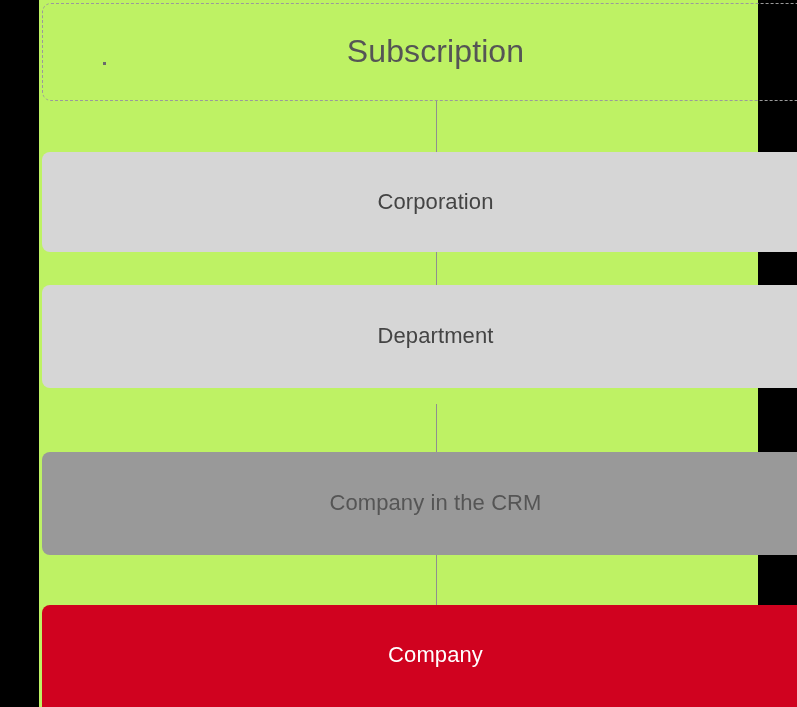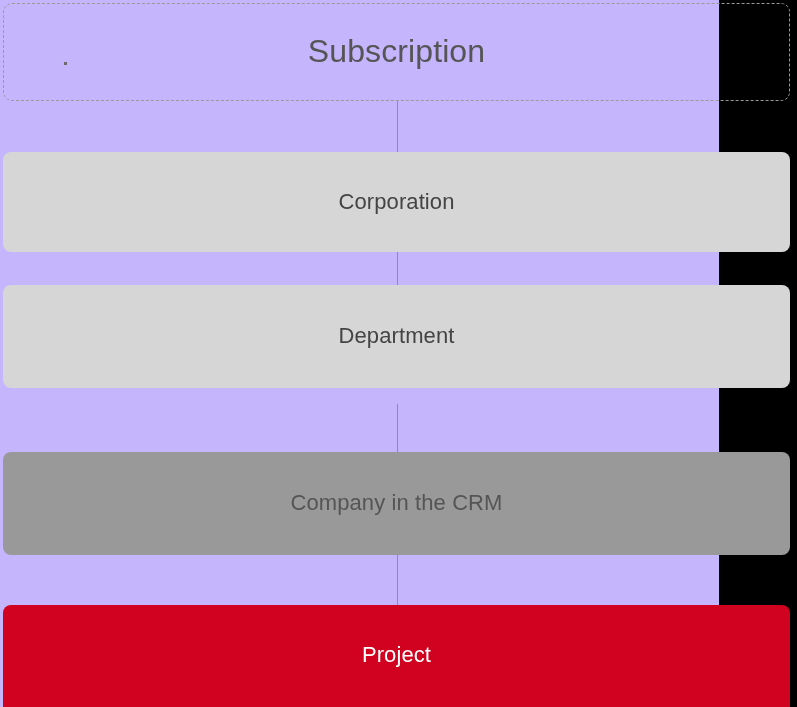--- a/index.html
+++ b/index.html
@@ -11,21 +11,22 @@
     width: 797px;
     height: 707px;
     overflow: hidden;
     font-family: "Liberation Sans", sans-serif;
     -webkit-font-smoothing: antialiased;
   }
   #diagram {
     position: relative;
     width: 719px;
     height: 707px;
-    background: #c4b5fd;
+    background: #bef264;
+    margin-left: 39px;
   }
   .node {
     position: absolute;
     box-sizing: border-box;
     display: flex;
     align-items: center;
     justify-content: center;
     border-radius: 8px;
     text-align: center;
     user-select: none;
@@ -153,16 +154,16 @@
 
   <div class="connector connector-3"></div>
 
   <div class="node node-company">
     <span class="node-label">Company in the CRM</span>
   </div>
 
   <div class="connector connector-4"></div>
 
   <div class="node node-project">
-    <span class="node-label">Project</span>
+    <span class="node-label">Company</span>
   </div>
 
 </div>
 
 </body></html>

